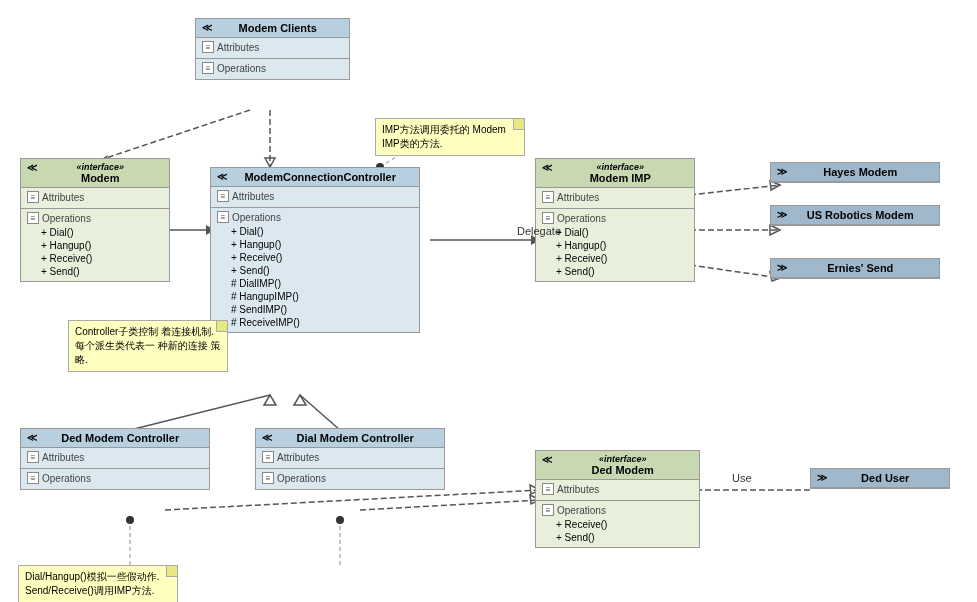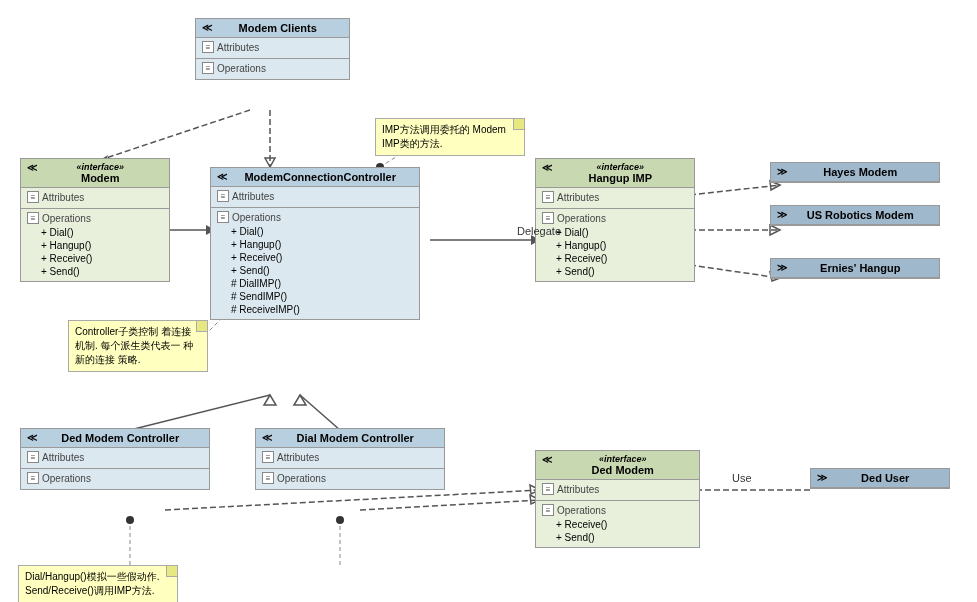--- a/index.html
+++ b/index.html
@@ -230,30 +230,31 @@
     <div class="uml-section">
       <div class="uml-section-header">
         <div class="section-icon">≡</div>
         <span>Operations</span>
       </div>
       <div class="uml-item">+ Dial()</div>
       <div class="uml-item">+ Hangup()</div>
       <div class="uml-item">+ Receive()</div>
       <div class="uml-item">+ Send()</div>
       <div class="uml-item"># DialIMP()</div>
+      <div class="uml-item"># HangupIMP()</div>
       <div class="uml-item"># SendIMP()</div>
       <div class="uml-item"># ReceiveIMP()</div>
     </div>
   </div>
 
   <div class="uml-box interface-box" style="left:535px; top:158px; width:160px;">
     <div class="uml-box-header">
       <span style="float:left; font-size:10px;">≪</span>
       <span class="stereotype">«interface»</span>
-      <span>Hangup IMP</span>
+      <span>Modem IMP</span>
     </div>
     <div class="uml-section">
       <div class="uml-section-header">
         <div class="section-icon">≡</div>
         <span>Attributes</span>
       </div>
     </div>
     <div class="uml-section">
       <div class="uml-section-header">
         <div class="section-icon">≡</div>
@@ -276,21 +277,21 @@
   <div class="uml-box gray-box" style="left:770px; top:205px; width:170px;">
     <div class="uml-box-header">
       <span style="float:left; font-size:10px;">≫</span>
       <span>US Robotics Modem</span>
     </div>
   </div>
 
   <div class="uml-box gray-box" style="left:770px; top:258px; width:170px;">
     <div class="uml-box-header">
       <span style="float:left; font-size:10px;">≫</span>
-      <span>Ernies' Hangup</span>
+      <span>Ernies' Send</span>
     </div>
   </div>
 
   <div class="uml-box" style="left:20px; top:428px; width:190px;">
     <div class="uml-box-header">
       <span style="float:left; font-size:10px;">≪</span>
       <span>Ded Modem Controller</span>
     </div>
     <div class="uml-section">
       <div class="uml-section-header">
@@ -352,21 +353,21 @@
       <span style="float:left; font-size:10px;">≫</span>
       <span>Ded User</span>
     </div>
   </div>
 
   <div class="note-box" style="left:375px; top:118px; width:150px;">
     <span>IMP方法调用委托的
 Modem IMP类的方法.</span>
   </div>
 
-  <div class="note-box" style="left:68px; top:320px; width:140px;">
+  <div class="note-box" style="left:68px; top:320px; width:160px;">
     <span>Controller子类控制
 着连接机制.
 每个派生类代表一
 种新的连接 策略.</span>
   </div>
 
   <div class="note-box" style="left:18px; top:565px; width:200px;">
     <span>Dial/Hangup()模拟一些假动作.
 Send/Receive()调用IMP方法.</span>
   </div>

